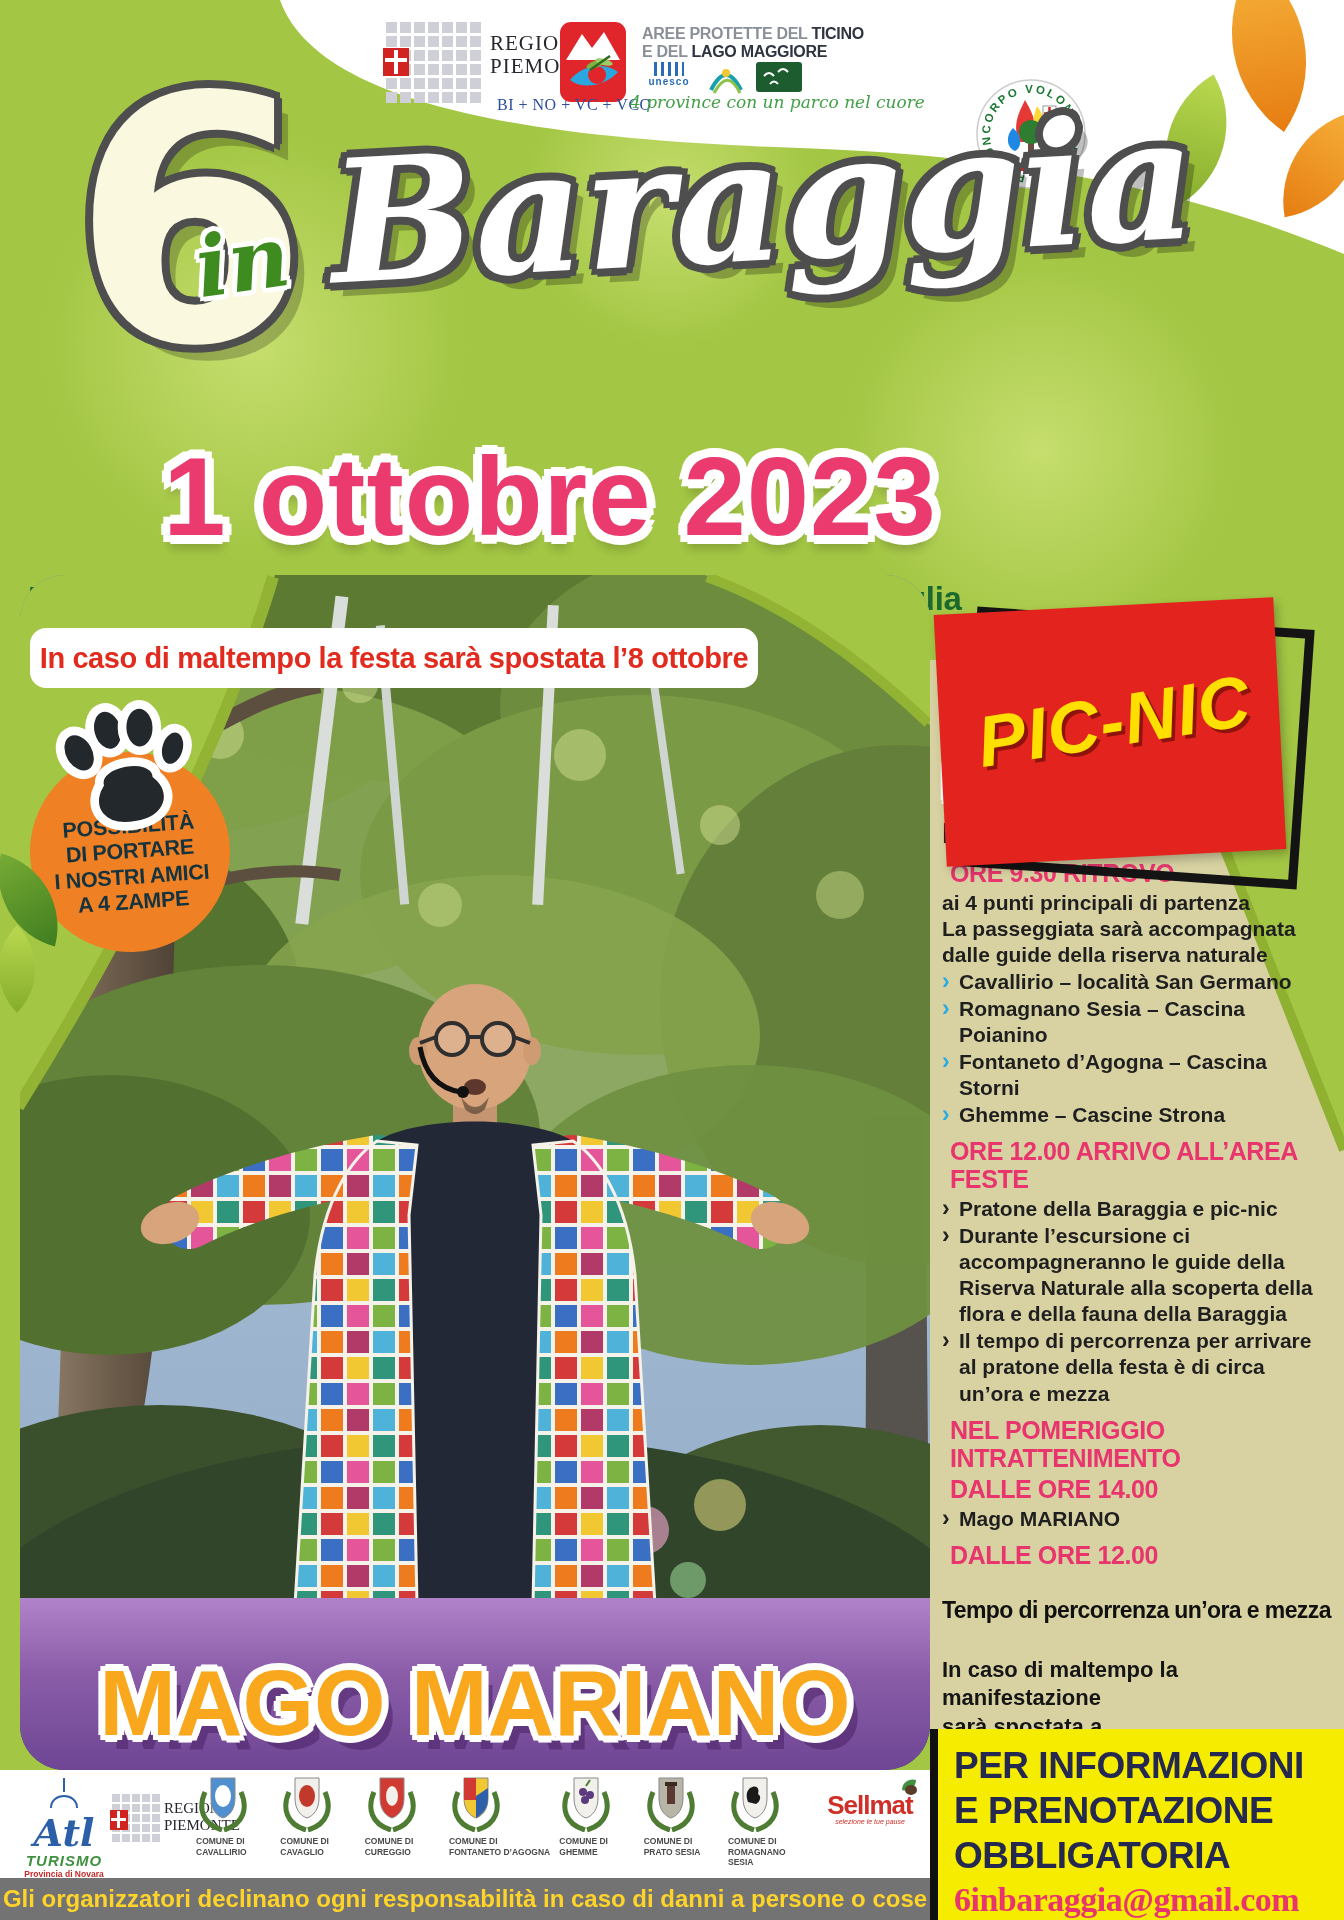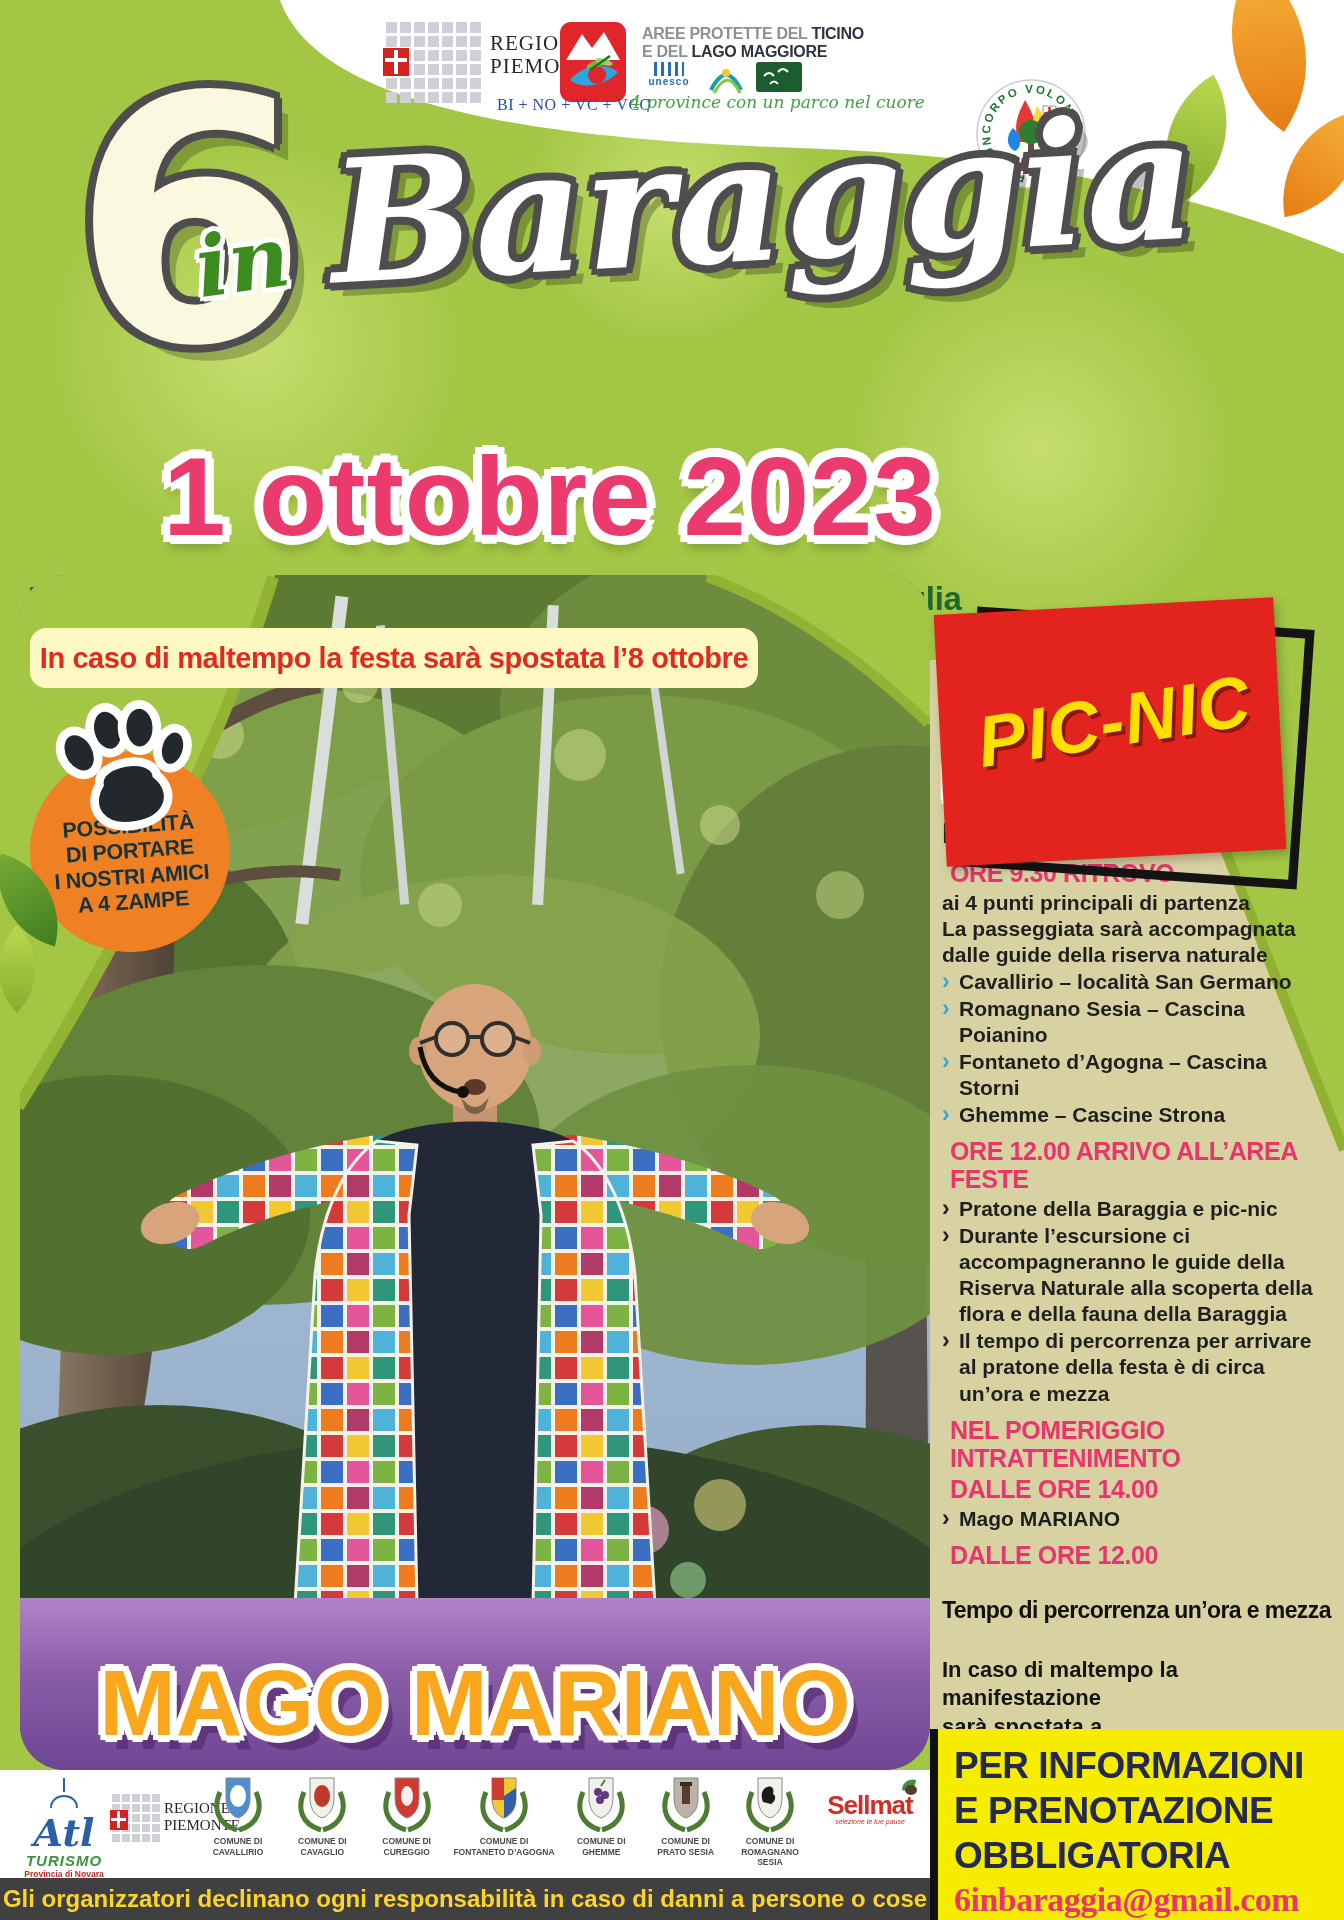--- a/index.html
+++ b/index.html
@@ -65,21 +65,21 @@
 
   #date-line{position:absolute;left:0;top:432px;width:1100px;text-align:center;
     font-size:112px;font-weight:800;letter-spacing:1px;color:#ea3a6e;
     text-shadow:-9px 0 0 #fff,9px 0 0 #fff,0 -9px 0 #fff,0 9px 0 #fff,
      -7px -7px 0 #fff,7px -7px 0 #fff,-7px 7px 0 #fff,7px 7px 0 #fff,
      0 14px 10px rgba(0,0,0,.18);}
   #subtitle-line{position:absolute;left:0;top:580px;width:990px;text-align:center;
     font-size:33px;font-weight:800;color:#1b692e;letter-spacing:-.3px;}
 
   #weather-band{position:absolute;left:30px;top:628px;width:728px;height:60px;
-    background:#fef9c3;border-radius:16px;text-align:center;line-height:60px;
+    background:#ffffff;border-radius:16px;text-align:center;line-height:60px;
     font-size:29px;font-weight:800;letter-spacing:-.4px;color:#e02b1e;z-index:6;}
 
   
   #beige-panel{position:absolute;left:930px;top:660px;width:414px;height:1069px;background:#d8d2a2;}
   #green-wedge{position:absolute;left:0;top:0;pointer-events:none;}
 
   
   #picnic{position:absolute;left:938px;top:596px;width:380px;height:300px;z-index:7;}
   .pn-frame{position:absolute;left:30px;top:22px;width:320px;height:242px;
     border:9px solid #141414;transform:rotate(4deg);}
@@ -135,28 +135,28 @@
     color:#2b5fa8;line-height:1;}
   .atl-tur{font-size:15px;font-weight:800;font-style:italic;color:#3f9140;letter-spacing:1px;}
   .atl-prov{font-size:8.5px;font-weight:700;color:#c62828;}
   #regione-foot{position:absolute;left:112px;top:22px;width:120px;}
   .rp-grid.small{grid-template-columns:repeat(5,8px);grid-auto-rows:8px;gap:2px;}
   .rp-text.small{left:52px;top:8px;font-size:15px;letter-spacing:0;}
   .rp-shield.small{left:-2px;top:18px;width:18px;height:20px;}
   .rp-shield.small::before{left:7px;top:1px;width:3px;height:17px;}
   .rp-shield.small::after{left:1px;top:8px;width:15px;height:3px;}
   #comuni-row{position:absolute;left:196px;top:4px;width:616px;display:flex;justify-content:space-between;}
-  .comune{width:84px;text-align:center;}
+  .comune{width:84px;}
   .comune.wide{width:110px;}
   .cap{font-size:8.5px;font-weight:700;color:#4a4a4a;line-height:1.25;}
   #sellmat-block{position:absolute;left:818px;top:22px;width:104px;text-align:center;}
   .sellmat-name{font-size:26px;font-weight:800;color:#cf2f27;letter-spacing:-1px;line-height:1;}
   .sellmat-tag{font-size:7px;font-style:italic;color:#cf2f27;}
 
-  #disclaimer-bar{position:absolute;left:0;top:1878px;width:930px;height:42px;background:#404040;
+  #disclaimer-bar{position:absolute;left:0;top:1878px;width:930px;height:42px;background:#737373;
     z-index:4;text-align:center;line-height:42px;font-size:24px;font-weight:600;color:#ffd42a;}
 
   #info-box{position:absolute;left:930px;top:1729px;width:414px;height:191px;background:#f5ec00;
     border-left:8px solid #101010;box-sizing:border-box;padding:14px 0 0 16px;z-index:5;}
   .info-line{font-size:37px;font-weight:800;color:#26294f;line-height:1.22;letter-spacing:-.5px;}
   .info-email{font-size:34px;font-weight:800;color:#e8356d;margin-top:3px;letter-spacing:-.5px;font-family:Liberation Serif, serif;}
 </style>
 </head>
 <body>
 

